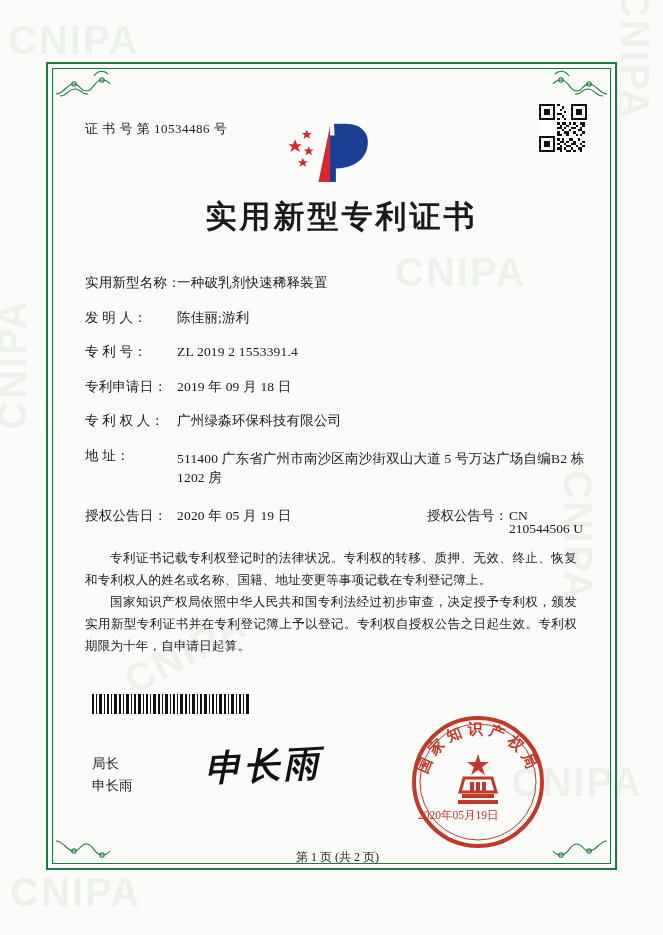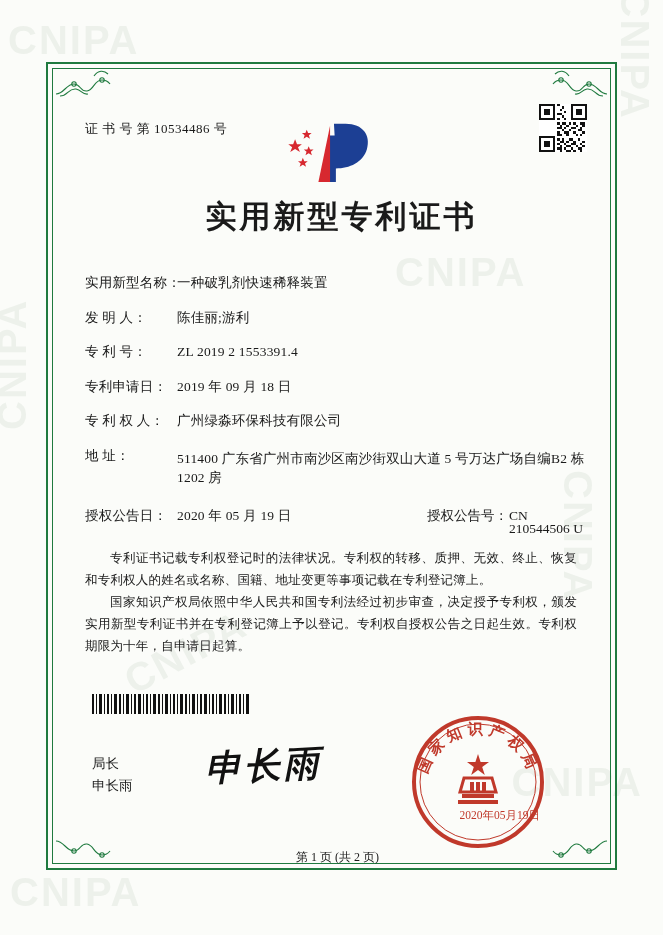--- a/index.html
+++ b/index.html
@@ -191,21 +191,21 @@
     top: 712px;
     width: 140px;
     height: 140px;
   }
   .seal svg { display:block; }
   .seal-date {
     position: absolute;
     left: 418px;
     top: 808px;
     width: 122px;
-    text-align: right;
+    text-align: left;
     font-size: 11.5px;
     color: #c0392b;
     font-family: "Liberation Serif", serif;
   }
 
   
   .page-num {
     position: absolute;
     left: 12px; right: 0;
     top: 849px;

